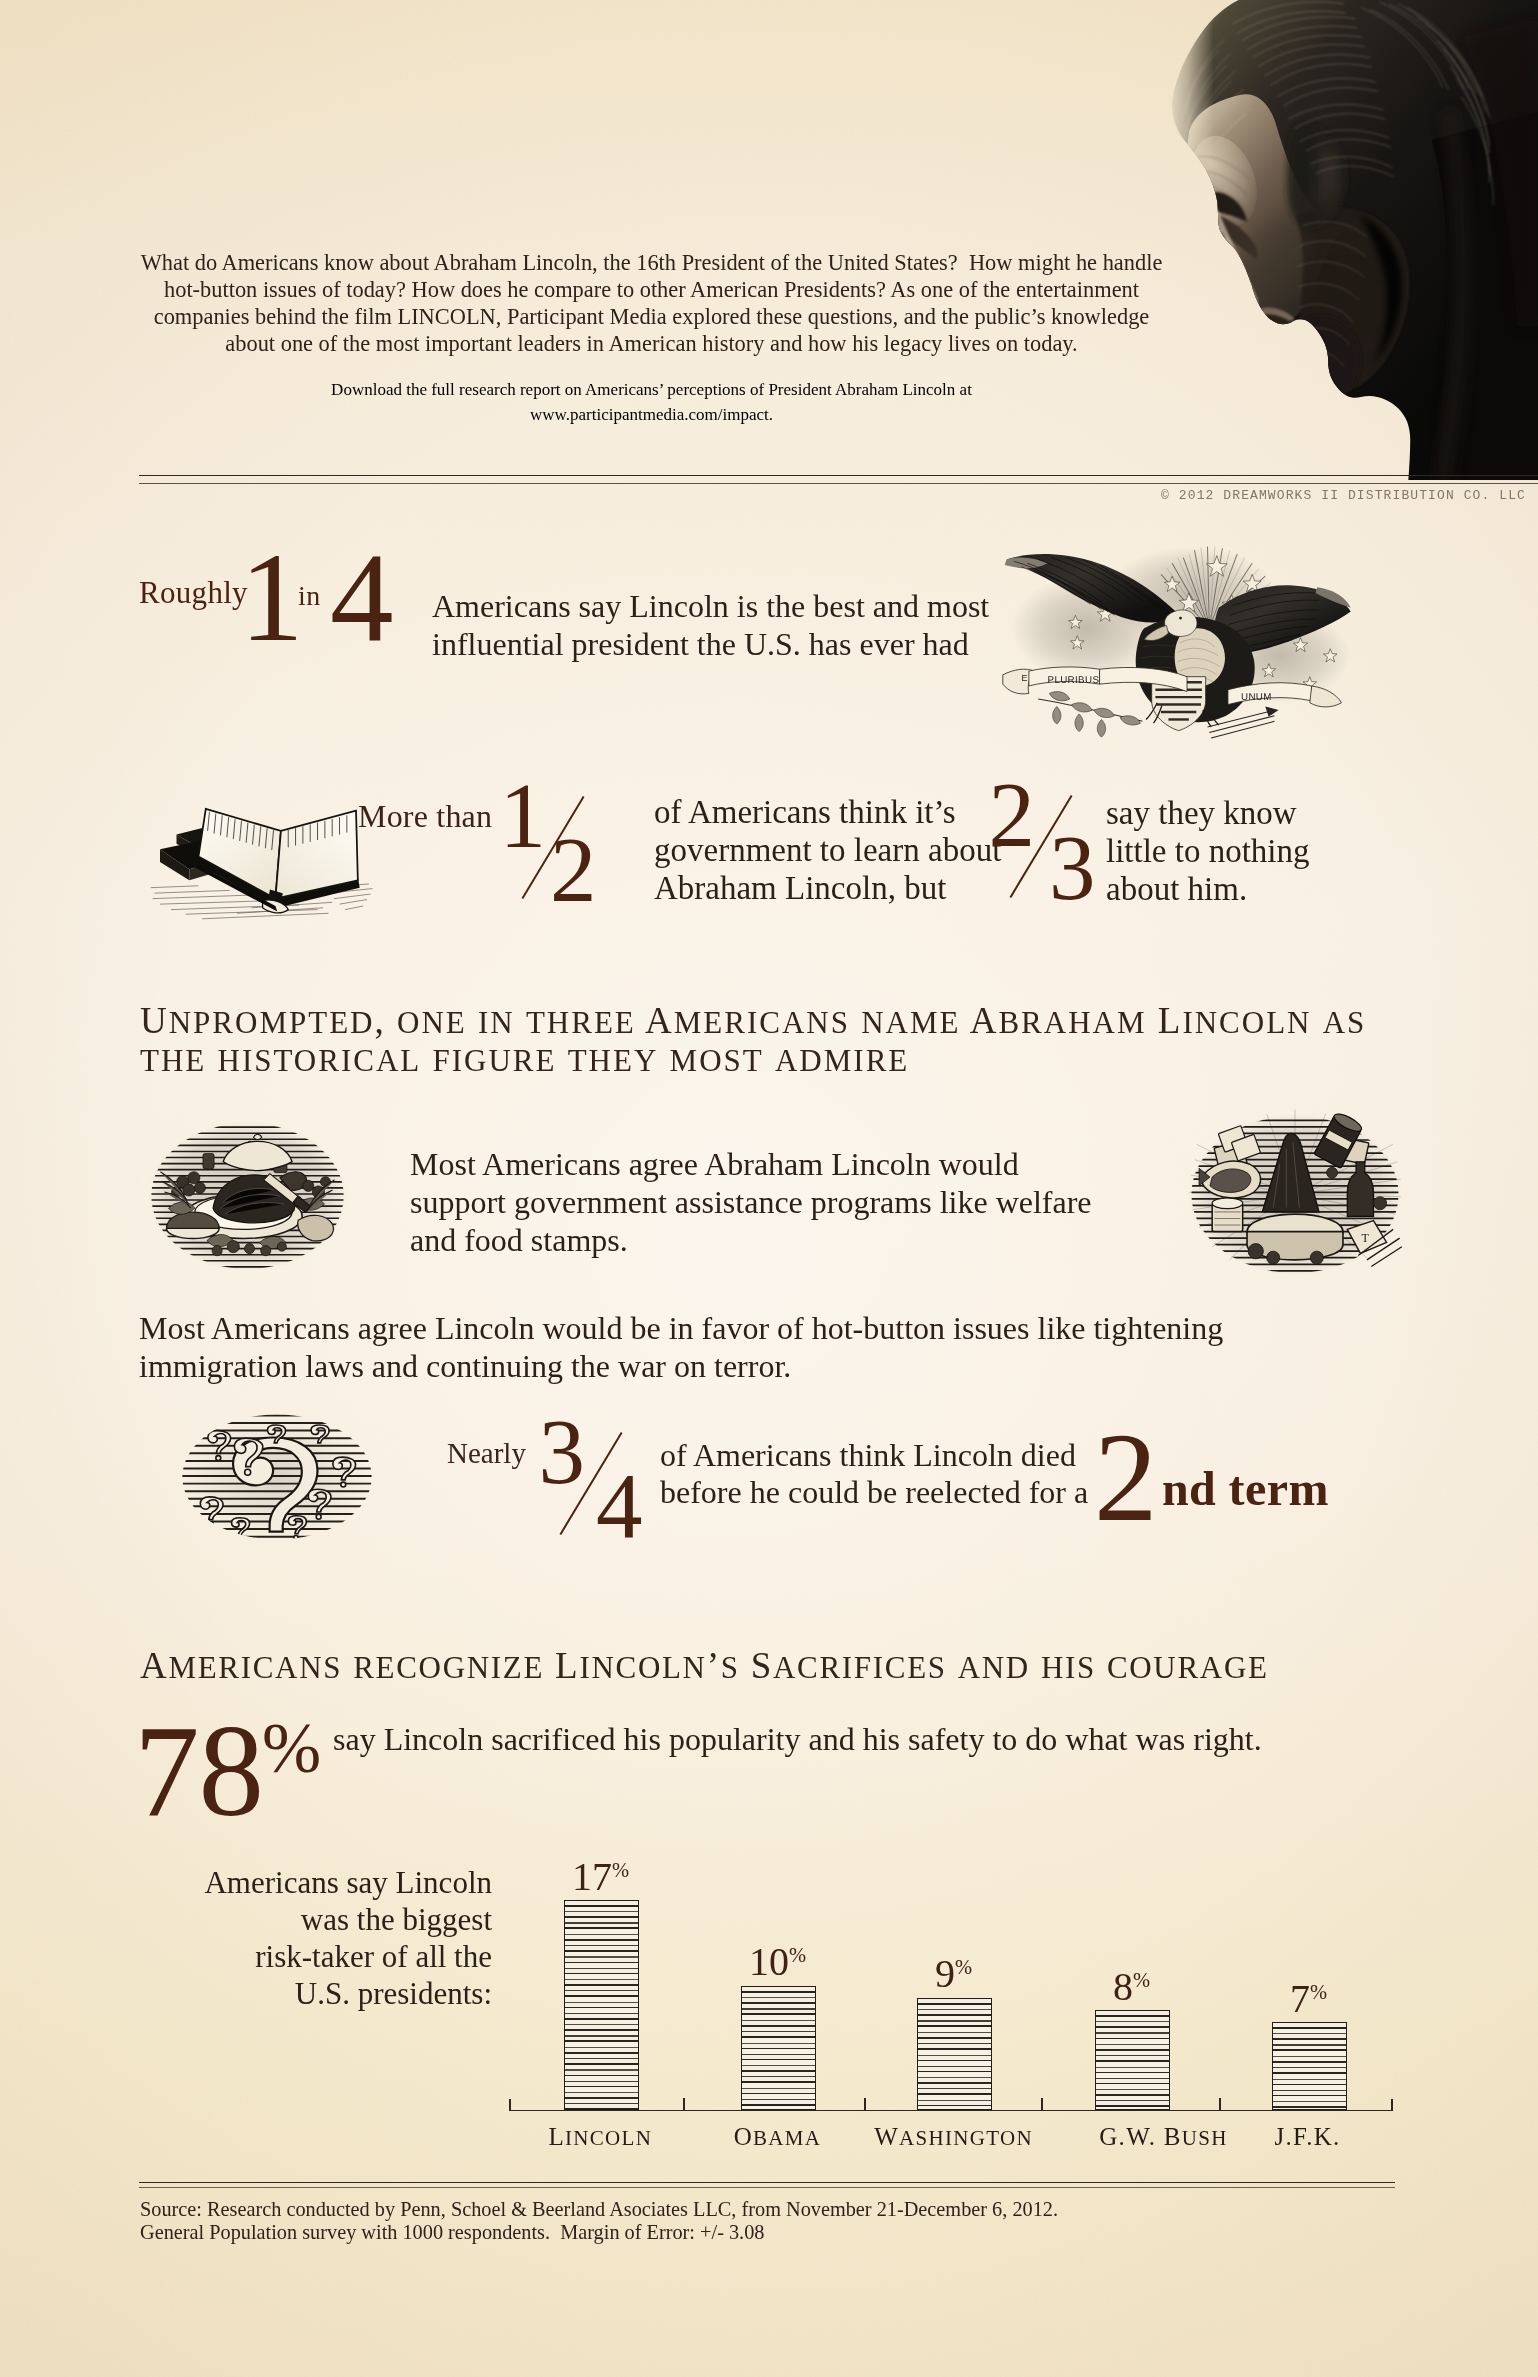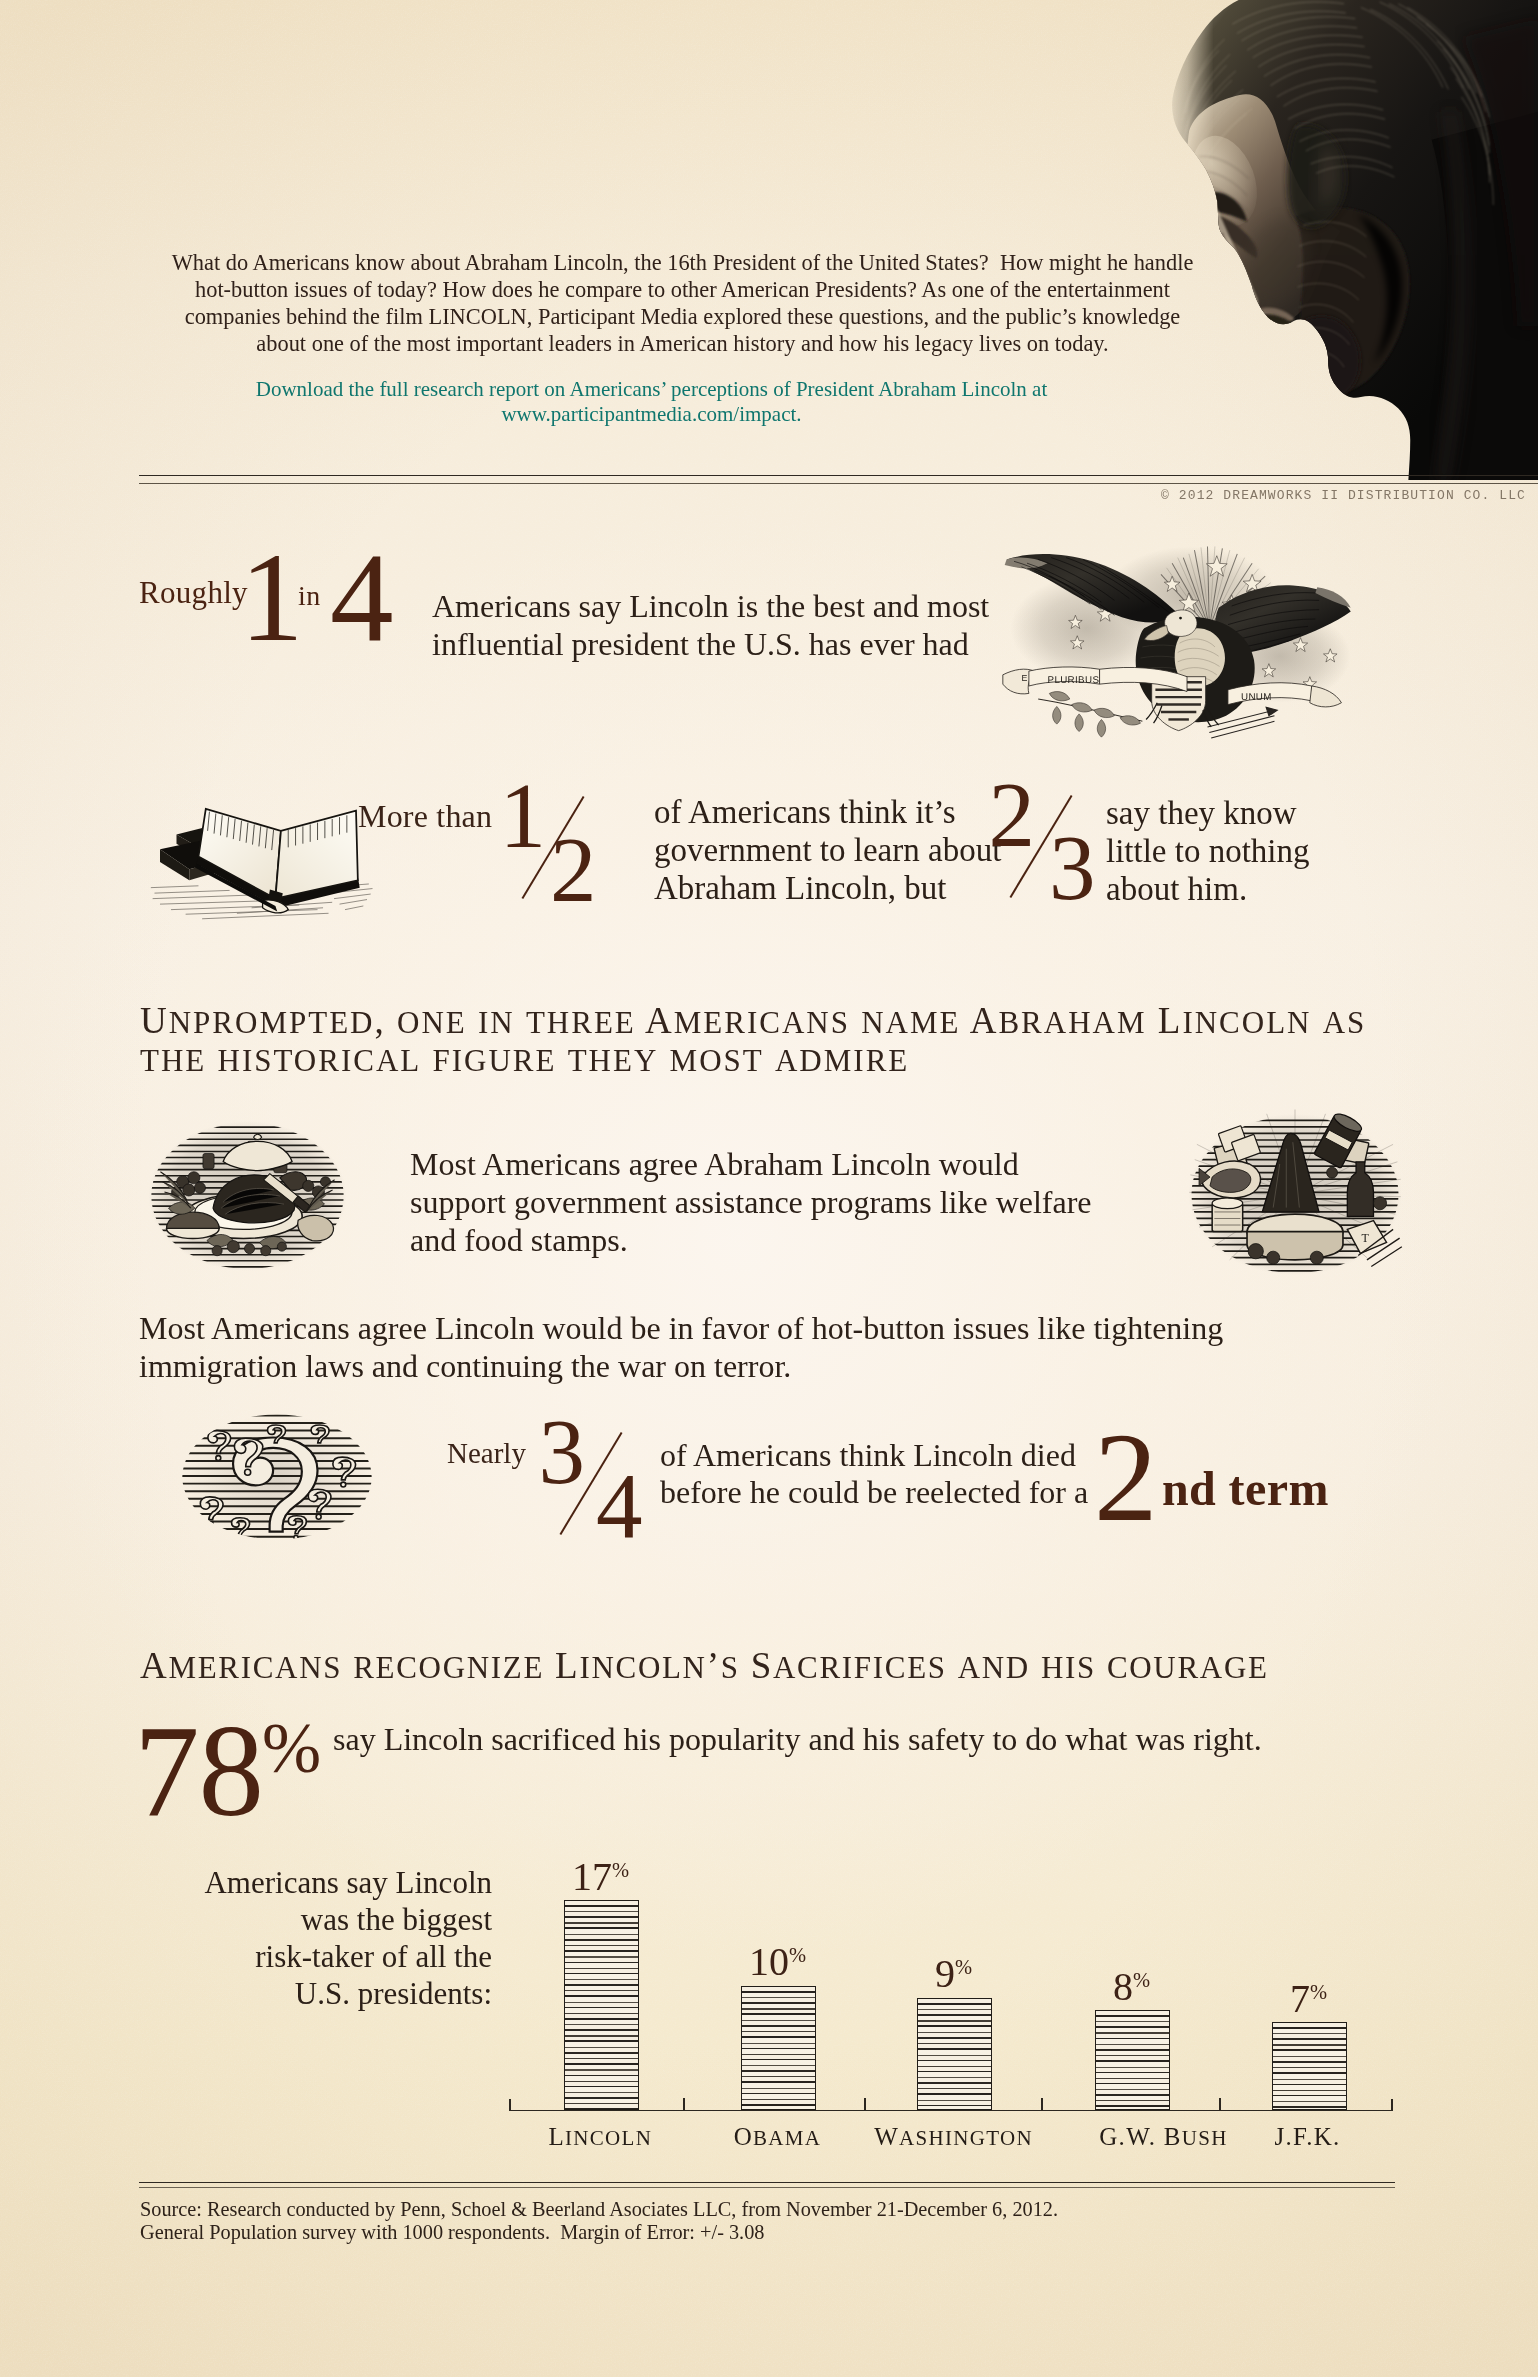--- a/index.html
+++ b/index.html
@@ -18,24 +18,24 @@
 
   
   .portrait{position:absolute;left:1165px;top:0;width:373px;height:480px;overflow:hidden;}
   .title{position:absolute;left:137px;top:123px;margin:0;
      font-weight:400;font-size:94px;line-height:1;
      letter-spacing:16px;color:#47200f;white-space:pre;}
   .title .sc{font-size:78px;}
   .title .ws{letter-spacing:20.5px;}
   .intro{position:absolute;left:140px;top:249px;width:1023px;
      text-align:center;font-size:22.4px;line-height:27px;color:#30211a;
-     white-space:nowrap;font-size:22.4px;margin-left:31px;}
+     white-space:nowrap;font-size:22.4px;}
   .intro>div,.download>div,.footer>div{white-space:pre;}
   .download{position:absolute;left:140px;top:377px;width:1023px;
-     text-align:center;font-size:21px;line-height:25px;color:#0f766e;
+     text-align:center;font-size:17px;line-height:25px;color:#000000;
      white-space:nowrap;}
   .hr-top{position:absolute;left:139px;right:0;top:475px;height:6.5px;
      border-top:1.5px solid #2f2922;border-bottom:1.5px solid #5d5446;}
   .copyright{position:absolute;right:12px;top:488px;
      font-size:13px;letter-spacing:1.1px;color:#837666;font-family:Liberation Mono, monospace;}
 
   
   .big{font-size:127px;line-height:1;color:#4b2312;}
 
   

